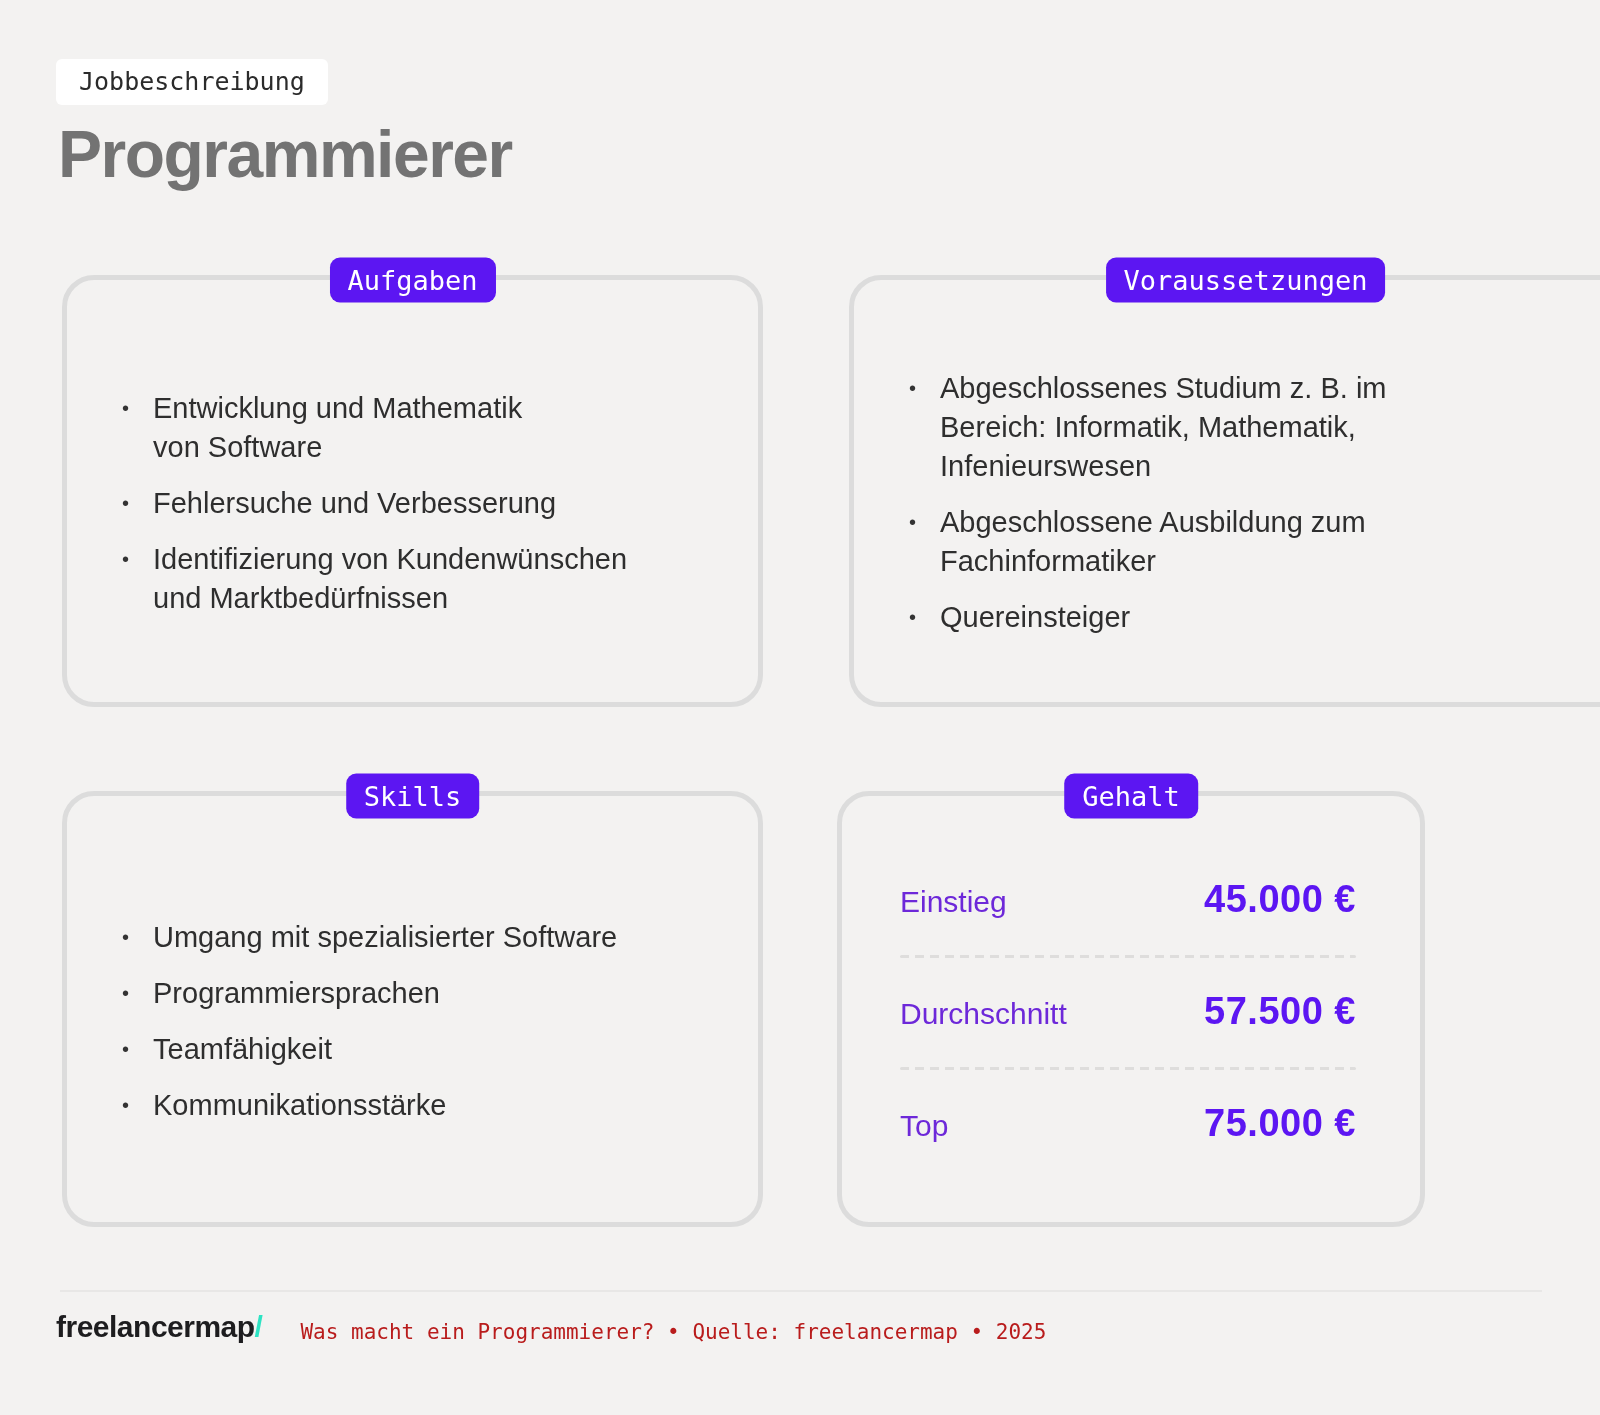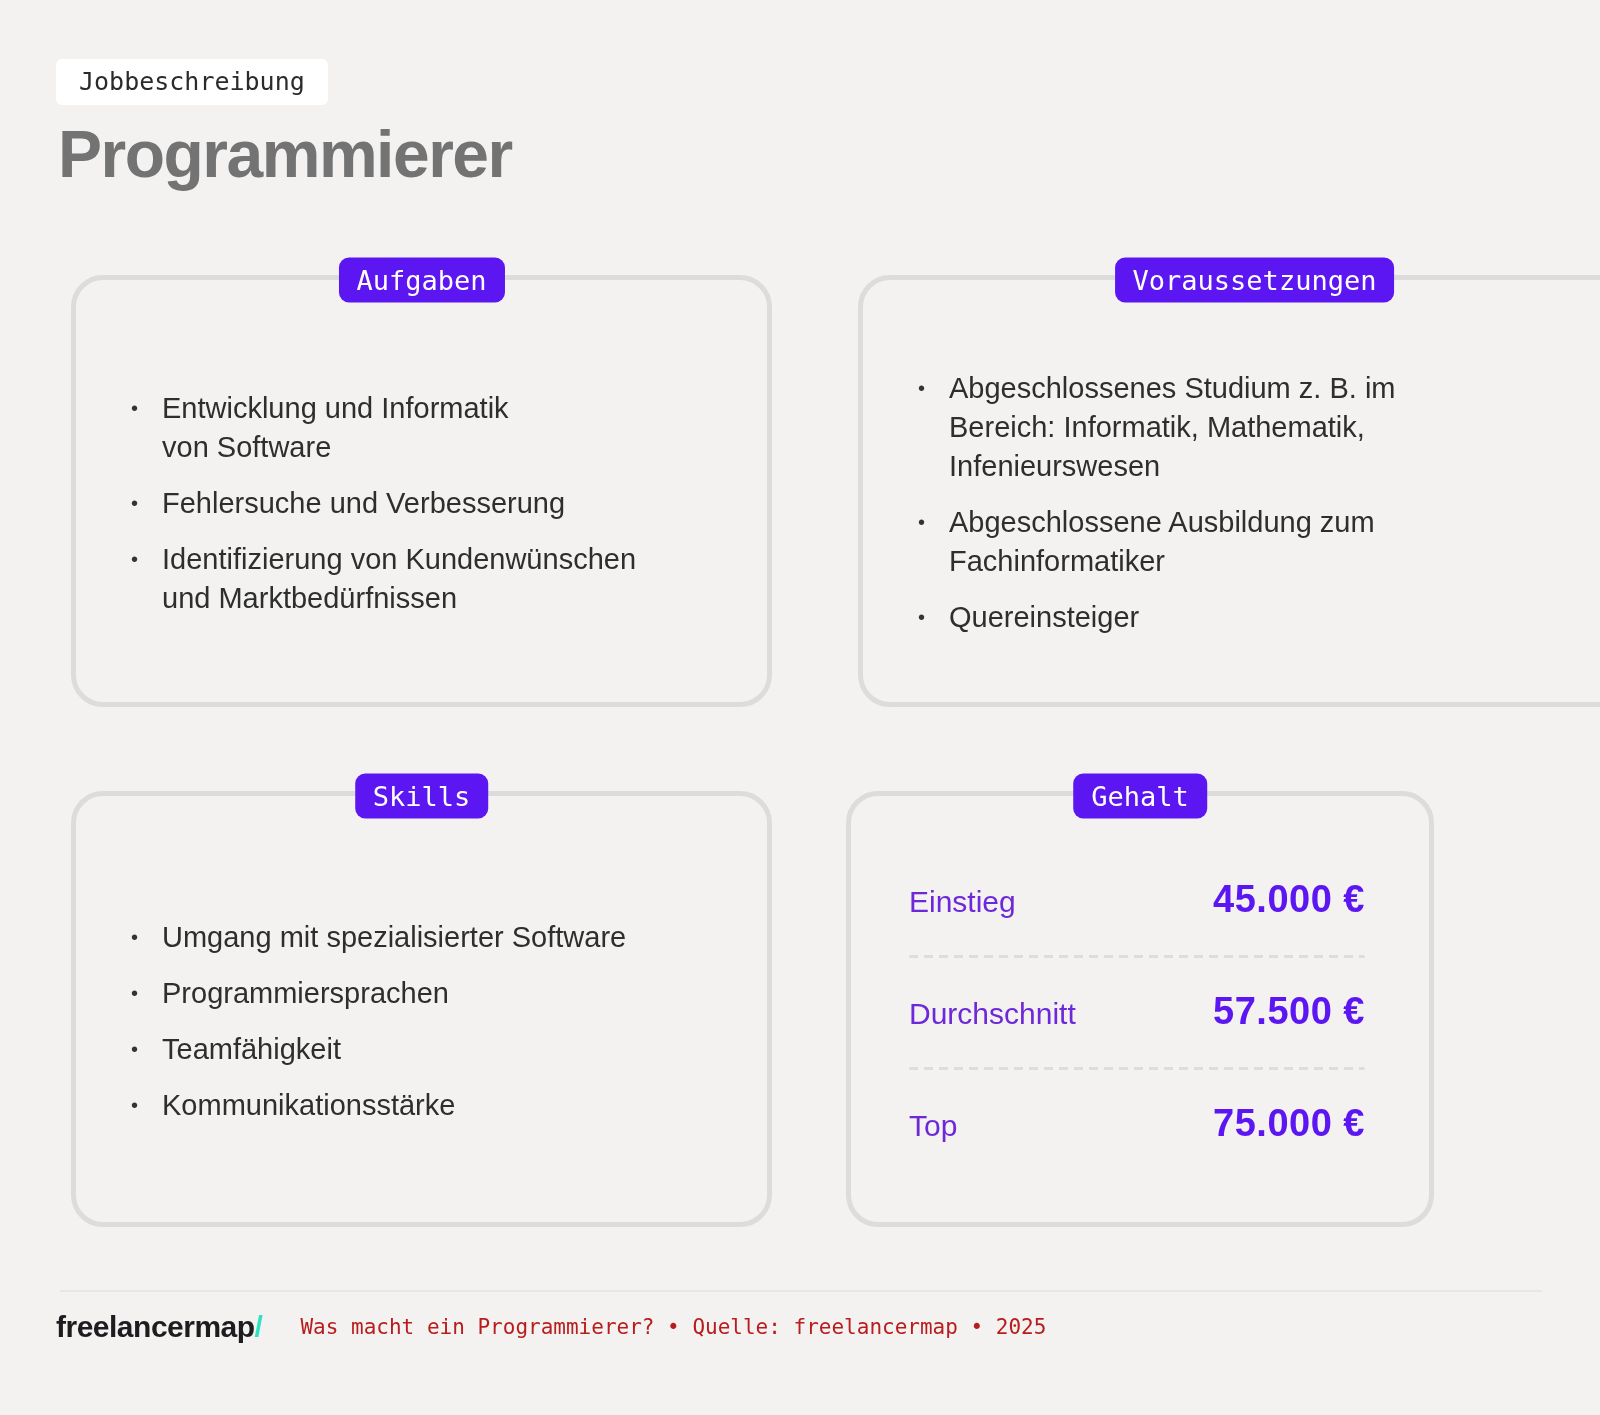--- a/index.html
+++ b/index.html
@@ -37,21 +37,20 @@
     letter-spacing: -1.5px;
     color: #737373;
   }
 
   
   .card {
     position: absolute;
     border: 5px solid #dcdcdc;
     border-radius: 32px;
     background: #f3f2f1;
-    margin-left: 9px;
   }
   .card-1 { left: 62px;  top: 275px; width: 701px; height: 432px; }
   .card-2 { left: 849px; top: 275px; width: 793px; height: 432px; }
   .card-3 { left: 62px;  top: 791px; width: 701px; height: 436px; }
   .card-4 { left: 837px; top: 791px; width: 588px; height: 436px; }
 
   .tag {
     position: absolute;
     top: 0;
     left: 50%;
@@ -131,21 +130,21 @@
     top: 1290px;
     width: 1482px;
     height: 2px;
     background: #e8e7e6;
   }
   .footer-row {
     position: absolute;
     left: 56px;
     top: 1310px;
     display: flex;
-    align-items: center;
+    align-items: flex-end;
     gap: 38px;
   }
   .logo {
     font-size: 30px;
     font-weight: bold;
     letter-spacing: -0.5px;
     color: #1d1d1f;
     white-space: nowrap;
   }
   .logo-slash {
@@ -165,21 +164,21 @@
 <div class="canvas">
 
   <div class="badge">Jobbeschreibung</div>
   <h1 class="title">Programmierer</h1>
 
   <section class="card card-1">
     <div class="tag">Aufgaben</div>
     <div class="card-content">
       <div class="bullet-item">
         <span class="bullet-dot">•</span>
-        <span class="bullet-text">Entwicklung und Informatik
+        <span class="bullet-text">Entwicklung und Mathematik
 von Software</span>
       </div>
       <div class="bullet-item">
         <span class="bullet-dot">•</span>
         <span class="bullet-text">Fehlersuche und Verbesserung</span>
       </div>
       <div class="bullet-item">
         <span class="bullet-dot">•</span>
         <span class="bullet-text">Identifizierung von Kundenwünschen
 und Marktbedürfnissen</span>

